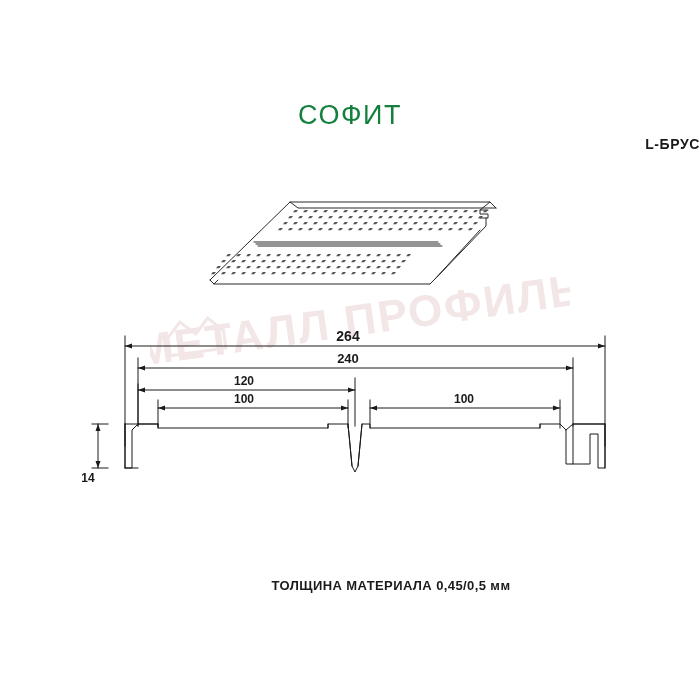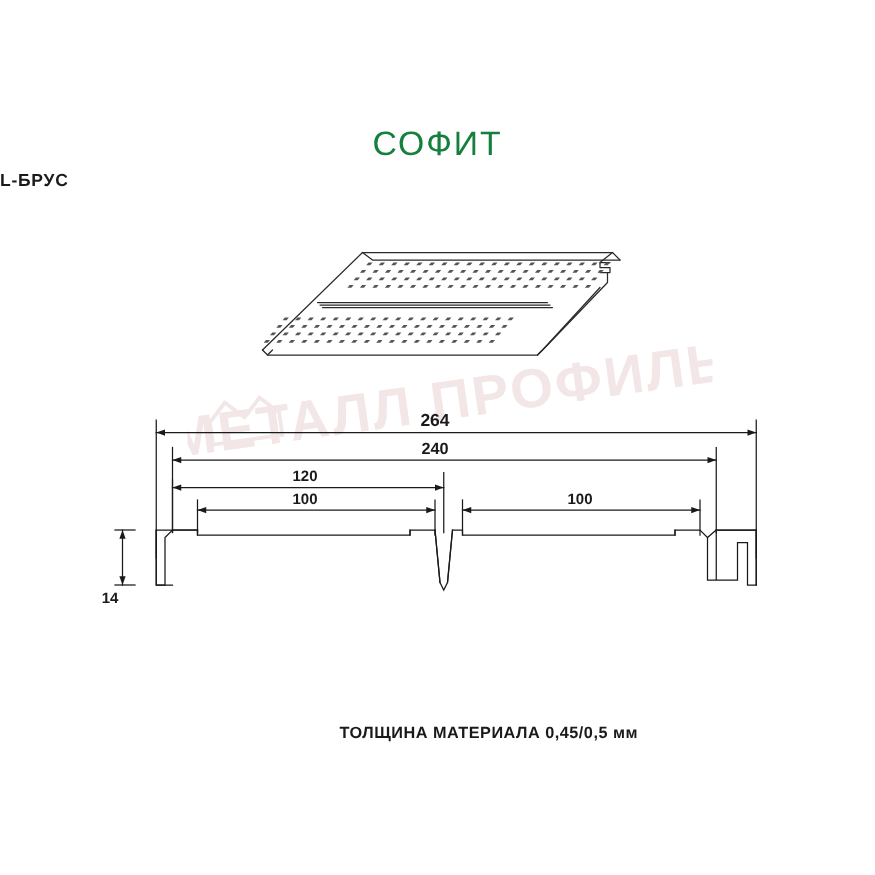--- a/index.html
+++ b/index.html
@@ -29,21 +29,21 @@
     font-size: 27px;
     font-weight: normal;
     letter-spacing: 1.5px;
     color: #15803d;
   }
   .subtitle {
     position: absolute;
     top: 136px;
     left: 0;
     width: 700px;
-    text-align: left;
+    text-align: right;
     font-size: 14px;
     font-weight: bold;
     letter-spacing: 0.6px;
     color: #1a1a1a;
   }
   .footnote {
     position: absolute;
     top: 578px;
     left: 0;
     width: 700px;

